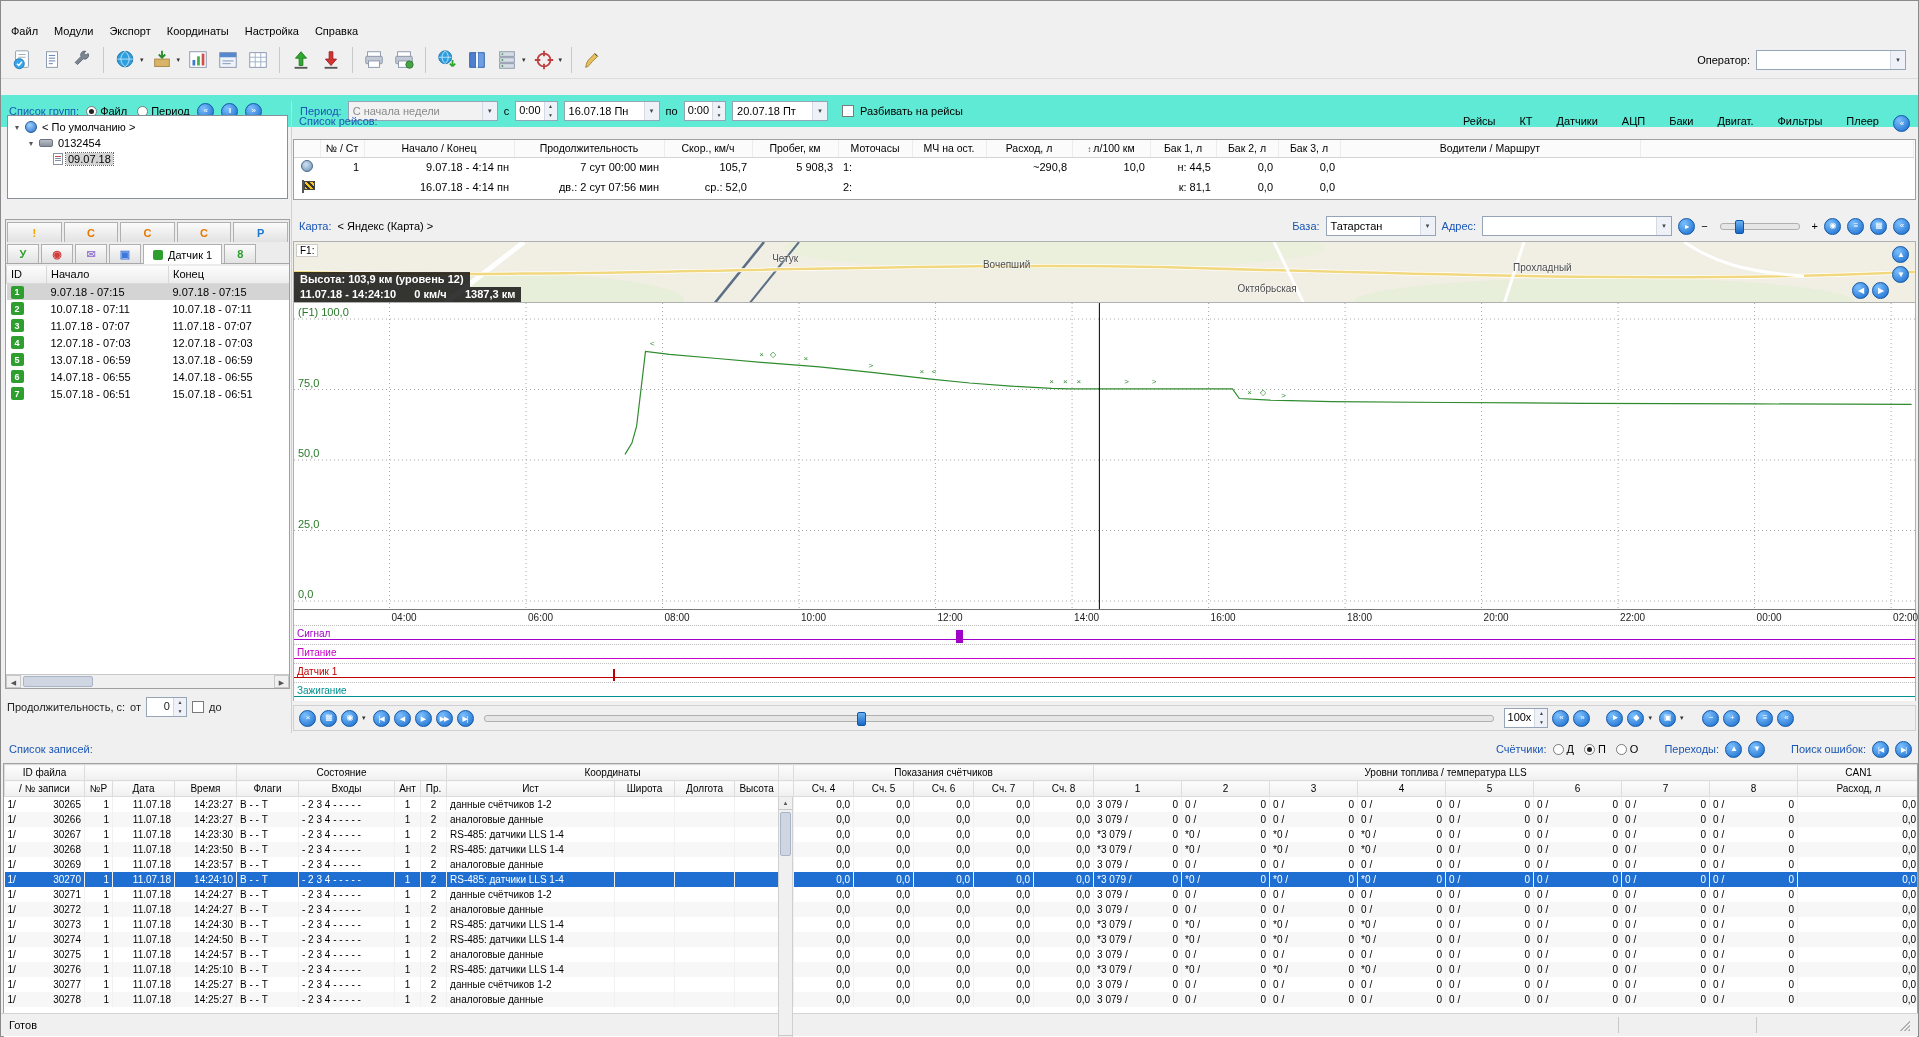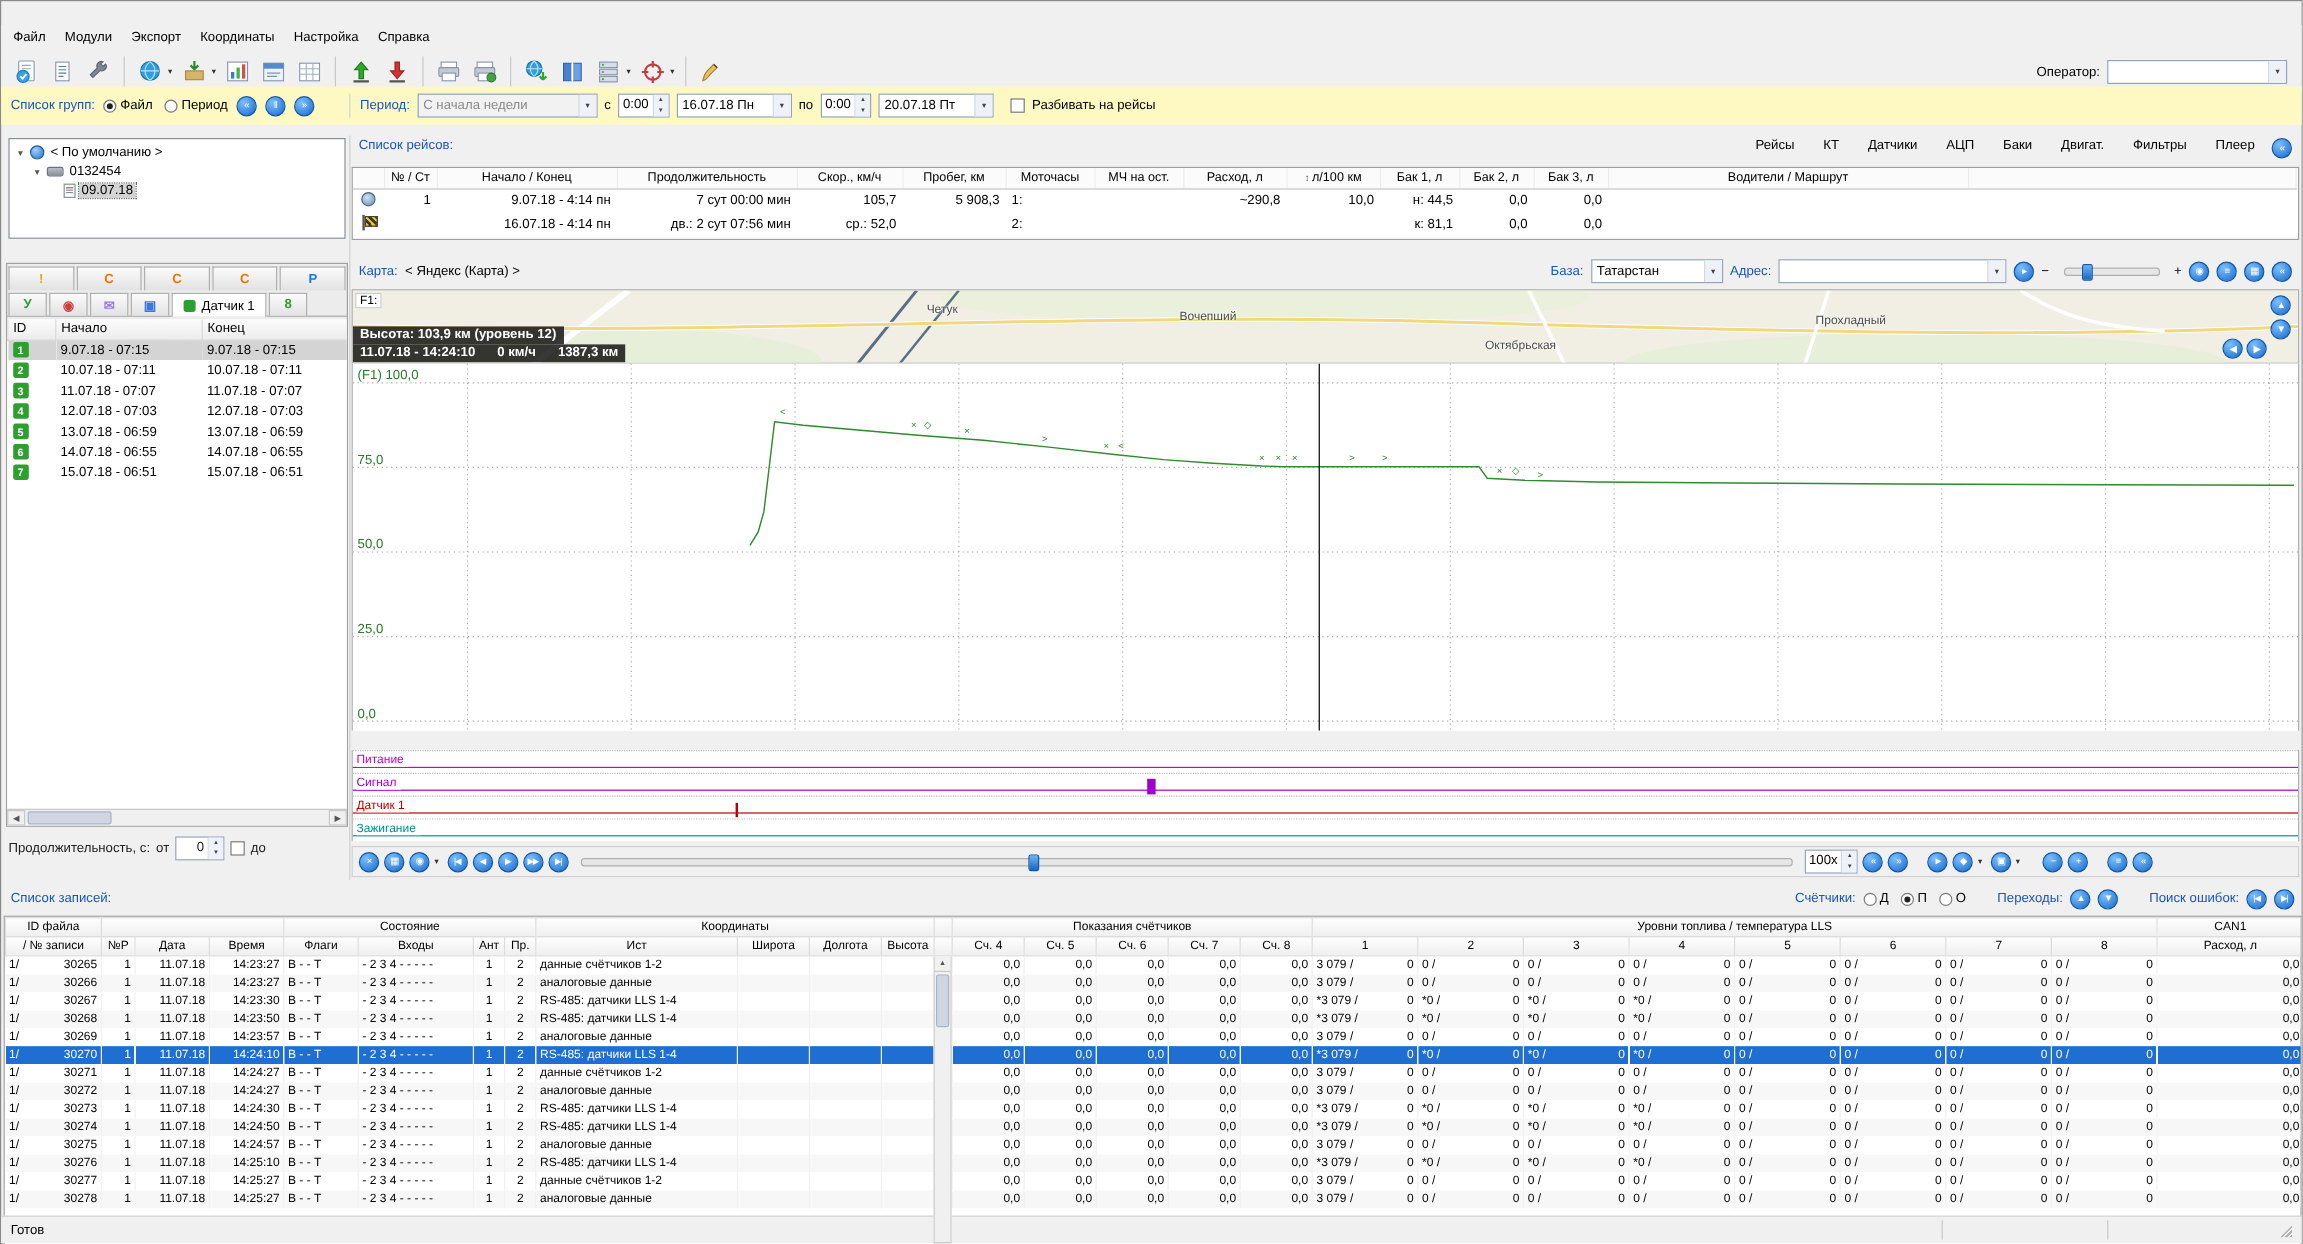--- a/index.html
+++ b/index.html
@@ -30,21 +30,21 @@
 .spin-val{padding:2px 3px;min-width:26px;text-align:right}
 .spin-btns{display:flex;flex-direction:column;width:13px;border-left:1px solid #d4dae4}
 .spin-btns span{flex:1;font-size:5px;line-height:8px;text-align:center;background:#eef2f8;color:#444}
 .rbtn{flex:none;width:17px;height:17px;border-radius:50%;background:radial-gradient(circle at 35% 30%,#7cc0ff,#1668c8);border:1px solid #0f57a8;color:#fff;display:inline-flex;align-items:center;justify-content:center;font-size:8px;line-height:1;letter-spacing:-1px}
 .rbtn.sm{font-size:7px}
 .radio-wrap{display:inline-flex;align-items:center;gap:3px}
 .radio{width:11px;height:11px;border-radius:50%;border:1px solid #7a7a7a;background:#fff;position:relative;flex:none}
 .radio.on::after{content:'';position:absolute;left:2px;top:2px;width:5px;height:5px;border-radius:50%;background:#222}
 .checkbox{width:12px;height:12px;border:1px solid #7a7a7a;background:#fff;display:inline-block;flex:none}
 
-.filterbar{position:absolute;left:0;top:71px;width:100%;height:32px;display:flex;align-items:center;background:#fef9c3}
+.filterbar{position:absolute;left:0;top:94px;width:100%;height:32px;display:flex;align-items:center;background:#5eead4}
 .groups-area{width:290px;flex:none;display:flex;align-items:center;padding-left:8px;gap:7px}
 .period-area{flex:1;display:flex;align-items:center;gap:6px;border-left:1px solid #d4d4d4;padding-left:8px}
 
 #tree-panel{position:absolute;left:6px;top:114px;width:281px;height:84px;background:#fff;border:1px solid #898f98;padding:3px 2px;overflow:hidden}
 .tree-row{display:flex;align-items:center;height:16px;gap:3px}
 .texp{width:10px;text-align:center;font-size:8px;color:#555;flex:none}
 .ticon{flex:none}
 .ticon.group{width:12px;height:12px;border-radius:50%;background:radial-gradient(circle at 35% 30%,#9fd0ff,#2a72c8);border:1px solid #1f5898}
 .ticon.vehicle{width:14px;height:8px;border-radius:2px;background:linear-gradient(#b8bec8,#8a919c);border:1px solid #6a7280}
 .ticon.file{width:10px;height:12px;background:#fff;border:1px solid #8a919c;position:relative}
@@ -631,29 +631,43 @@
         <text x="771.2547368421053" y="80.86" fill="#2e8b2e" font-size="8" text-anchor="middle">×</text>
         <text x="784.9052631578948" y="80.86" fill="#2e8b2e" font-size="8" text-anchor="middle">×</text>
         <text x="832.682105263158" y="80.86" fill="#2e8b2e" font-size="8" text-anchor="middle">&gt;</text>
         <text x="859.9831578947368" y="80.86" fill="#2e8b2e" font-size="8" text-anchor="middle">&gt;</text>
         <text x="955.5368421052633" y="92.14" fill="#2e8b2e" font-size="8" text-anchor="middle">×</text>
         <text x="969.1873684210526" y="92.14" fill="#2e8b2e" font-size="8" text-anchor="middle">◇</text>
         <text x="989.6631578947371" y="94.96000000000001" fill="#2e8b2e" font-size="8" text-anchor="middle">&gt;</text>
         <line x1="805.381052631579" y1="0" x2="805.381052631579" y2="306" stroke="#000"></line>
       </svg>
   </div>
+  <div id="xaxis">
+      <span class="xlab" style="left: 97.5537px;">04:00</span>
+      <span class="xlab" style="left: 234.059px;">06:00</span>
+      <span class="xlab" style="left: 370.564px;">08:00</span>
+      <span class="xlab" style="left: 507.069px;">10:00</span>
+      <span class="xlab" style="left: 643.575px;">12:00</span>
+      <span class="xlab" style="left: 780.08px;">14:00</span>
+      <span class="xlab" style="left: 916.585px;">16:00</span>
+      <span class="xlab" style="left: 1053.09px;">18:00</span>
+      <span class="xlab" style="left: 1189.6px;">20:00</span>
+      <span class="xlab" style="left: 1326.1px;">22:00</span>
+      <span class="xlab" style="left: 1462.61px;">00:00</span>
+      <span class="xlab" style="left: 1599.11px;">02:00</span>
+    </div>
   <div id="signals">
-      <div class="sig-row">
-        <div class="sig-line" style="background: rgb(200, 0, 200);"></div>
-        <span class="sig-label" style="color: rgb(200, 0, 200);">Питание</span>
-      </div>
       <div class="sig-row">
         <div class="sig-line" style="background: rgb(160, 0, 200);"></div>
         <span class="sig-label" style="color: rgb(160, 0, 200);">Сигнал</span>
         <div class="sig-ev block" style="left: 662.051px; background: rgb(160, 0, 200);"></div>
+      </div>
+      <div class="sig-row">
+        <div class="sig-line" style="background: rgb(200, 0, 200);"></div>
+        <span class="sig-label" style="color: rgb(200, 0, 200);">Питание</span>
       </div>
       <div class="sig-row">
         <div class="sig-line" style="background: rgb(192, 0, 0);"></div>
         <span class="sig-label" style="color: rgb(192, 0, 0);">Датчик 1</span>
         <div class="sig-ev tick" style="left: 318.74px; background: rgb(192, 0, 0);"></div>
       </div>
       <div class="sig-row">
         <div class="sig-line" style="background: rgb(0, 144, 144);"></div>
         <span class="sig-label" style="color: rgb(0, 144, 144);">Зажигание</span>
       </div>

